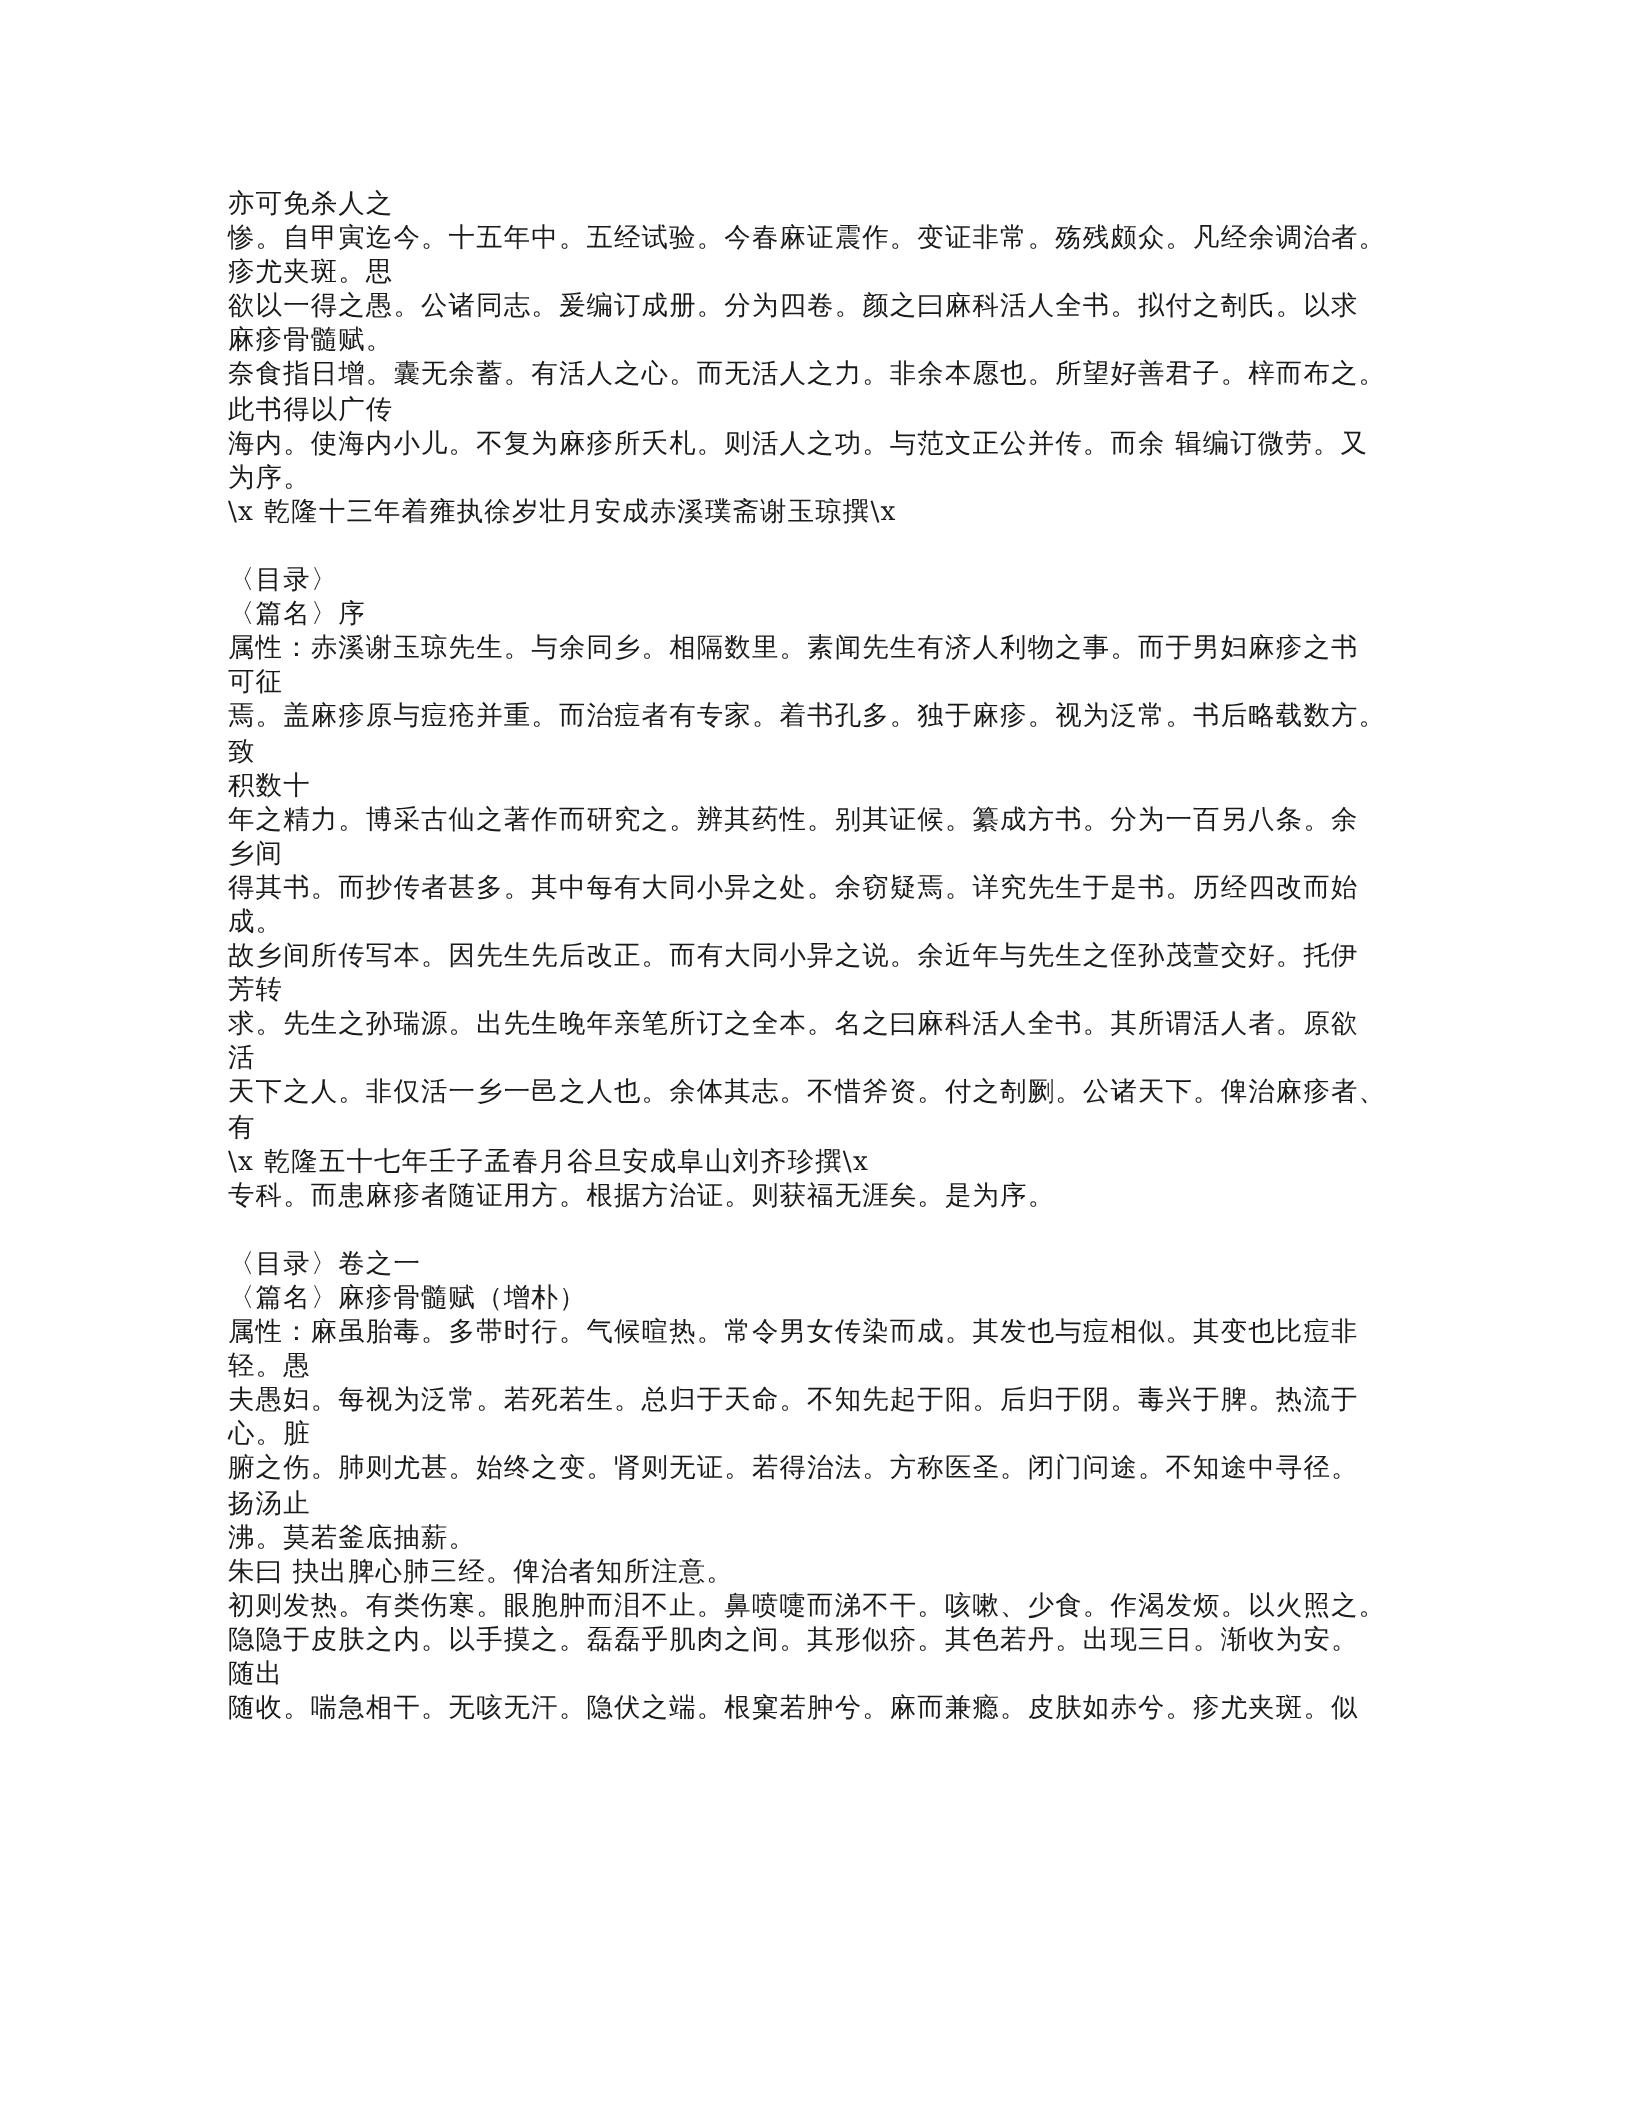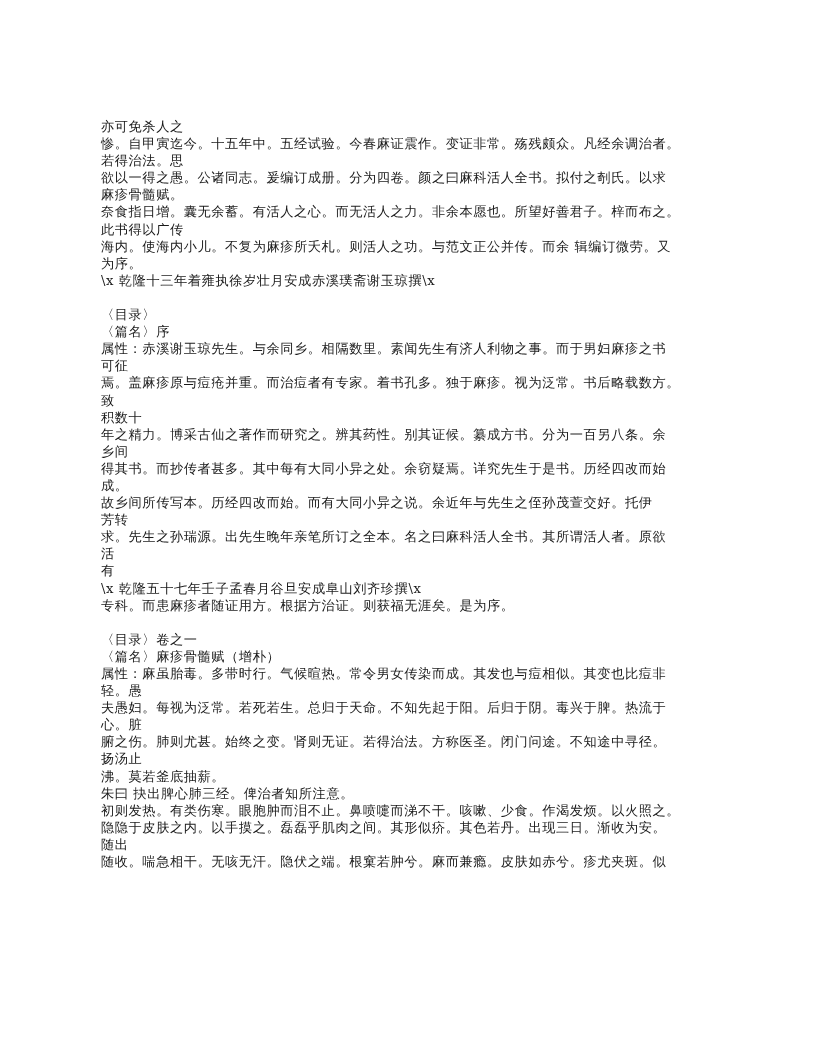--- a/index.html
+++ b/index.html
@@ -10,45 +10,44 @@
   body {
     width: 816px;
     height: 1056px;
     position: relative;
     overflow: hidden;
     font-family: "DejaVu Serif", "Liberation Serif", serif;
     color: #1a1a1a;
   }
   .page {
     position: absolute;
-    left: 101px;
+    left: 114px;
     top: 94px;
     width: 584px;
-    margin-top: 24px;
   }
   .line {
     font-size: 13.2px;
     line-height: 17.1px;
     height: 17.1px;
     white-space: nowrap;
     letter-spacing: 0.6px;
   }
   .blank {
     height: 17.1px;
   }
 </style>
 </head>
 <body>
 
 <div class="page">
 
   <div>
     <div class="line">亦可免杀人之</div>
     <div class="line">惨。自甲寅迄今。十五年中。五经试验。今春麻证震作。变证非常。殇残颇众。凡经余调治者。</div>
-    <div class="line">若得治法。思</div>
+    <div class="line">疹尤夹斑。思</div>
     <div class="line">欲以一得之愚。公诸同志。爰编订成册。分为四卷。颜之曰麻科活人全书。拟付之剞氏。以求</div>
     <div class="line">麻疹骨髓赋。</div>
     <div class="line">奈食指日增。囊无余蓄。有活人之心。而无活人之力。非余本愿也。所望好善君子。梓而布之。</div>
     <div class="line">此书得以广传</div>
     <div class="line">海内。使海内小儿。不复为麻疹所夭札。则活人之功。与范文正公并传。而余 辑编订微劳。又</div>
     <div class="line">为序。</div>
     <div class="line">\x 乾隆十三年着雍执徐岁壮月安成赤溪璞斋谢玉琼撰\x</div>
   </div>
 
   <div class="blank"></div>
@@ -58,24 +57,25 @@
     <div class="line">〈篇名〉序</div>
     <div class="line">属性：赤溪谢玉琼先生。与余同乡。相隔数里。素闻先生有济人利物之事。而于男妇麻疹之书</div>
     <div class="line">可征</div>
     <div class="line">焉。盖麻疹原与痘疮并重。而治痘者有专家。着书孔多。独于麻疹。视为泛常。书后略载数方。</div>
     <div class="line">致</div>
     <div class="line">积数十</div>
     <div class="line">年之精力。博采古仙之著作而研究之。辨其药性。别其证候。纂成方书。分为一百另八条。余</div>
     <div class="line">乡间</div>
     <div class="line">得其书。而抄传者甚多。其中每有大同小异之处。余窃疑焉。详究先生于是书。历经四改而始</div>
     <div class="line">成。</div>
-    <div class="line">故乡间所传写本。历经四改而始。而有大同小异之说。余近年与先生之侄孙茂萱交好。托伊</div>
+    <div class="line">故乡间所传写本。因先生先后改正。而有大同小异之说。余近年与先生之侄孙茂萱交好。托伊</div>
     <div class="line">芳转</div>
     <div class="line">求。先生之孙瑞源。出先生晚年亲笔所订之全本。名之曰麻科活人全书。其所谓活人者。原欲</div>
     <div class="line">活</div>
+    <div class="line">天下之人。非仅活一乡一邑之人也。余体其志。不惜斧资。付之剞劂。公诸天下。俾治麻疹者、</div>
     <div class="line">有</div>
     <div class="line">\x 乾隆五十七年壬子孟春月谷旦安成阜山刘齐珍撰\x</div>
     <div class="line">专科。而患麻疹者随证用方。根据方治证。则获福无涯矣。是为序。</div>
   </div>
 
   <div class="blank"></div>
 
   <div>
     <div class="line">〈目录〉卷之一</div>
     <div class="line">〈篇名〉麻疹骨髓赋（增朴）</div>

